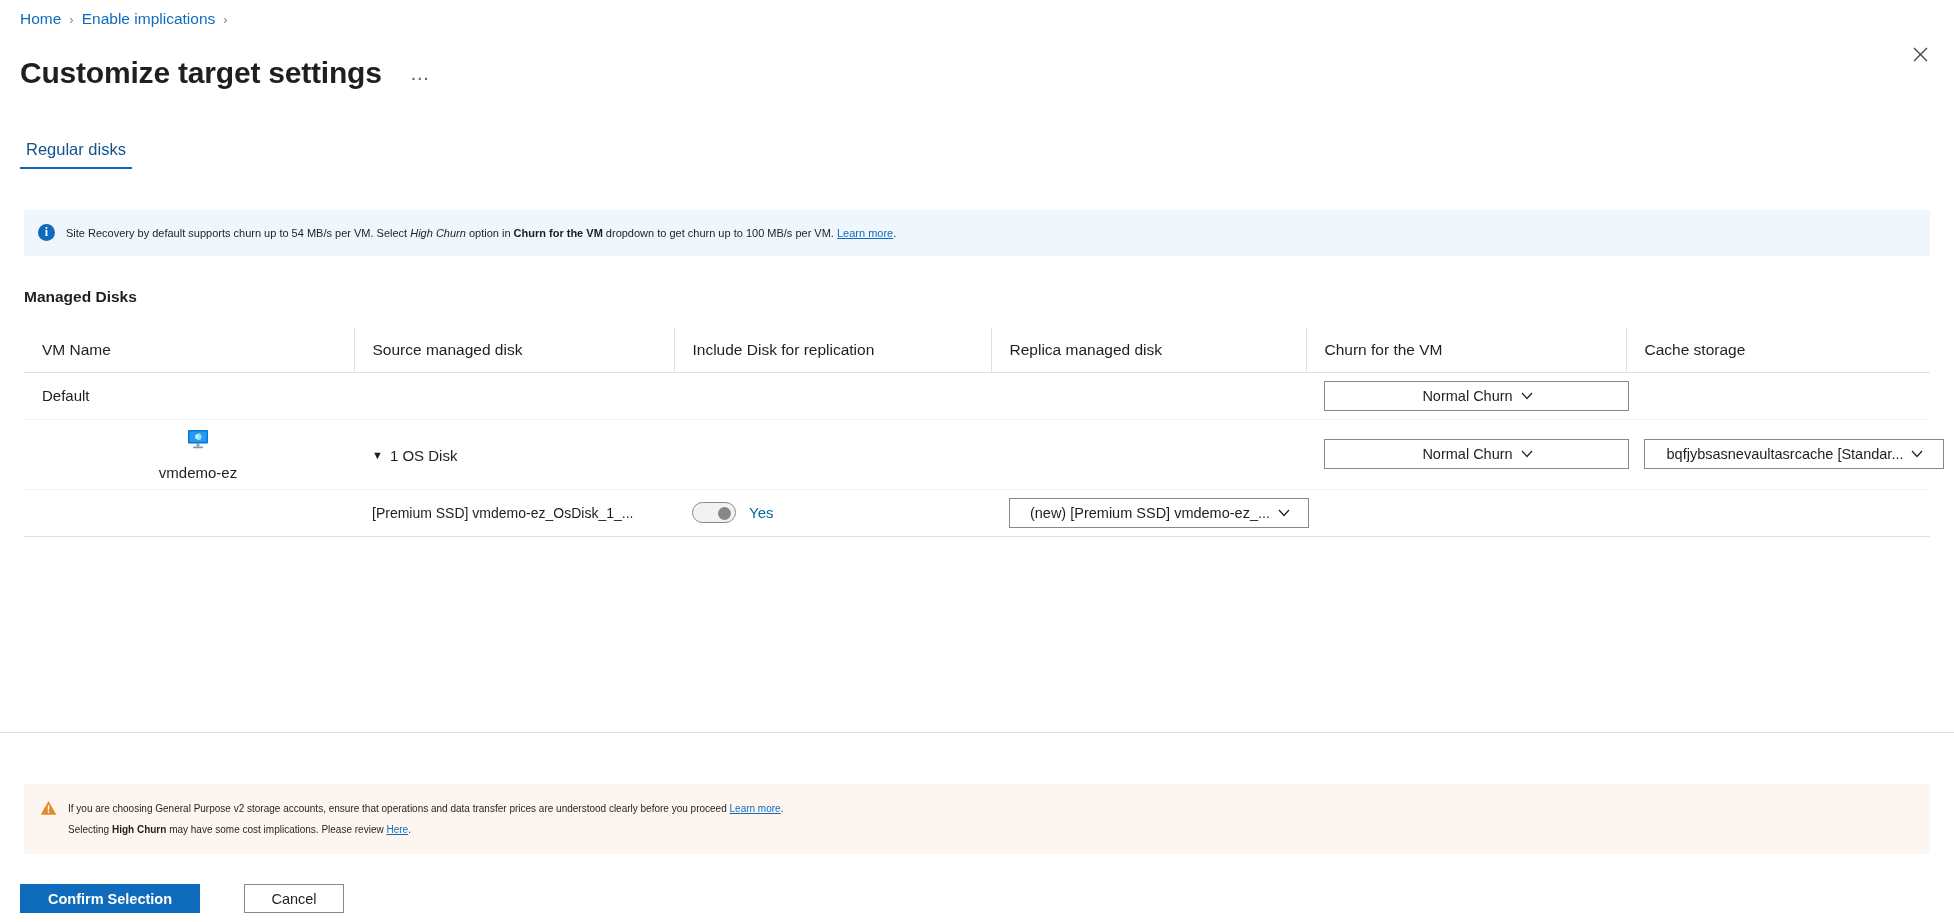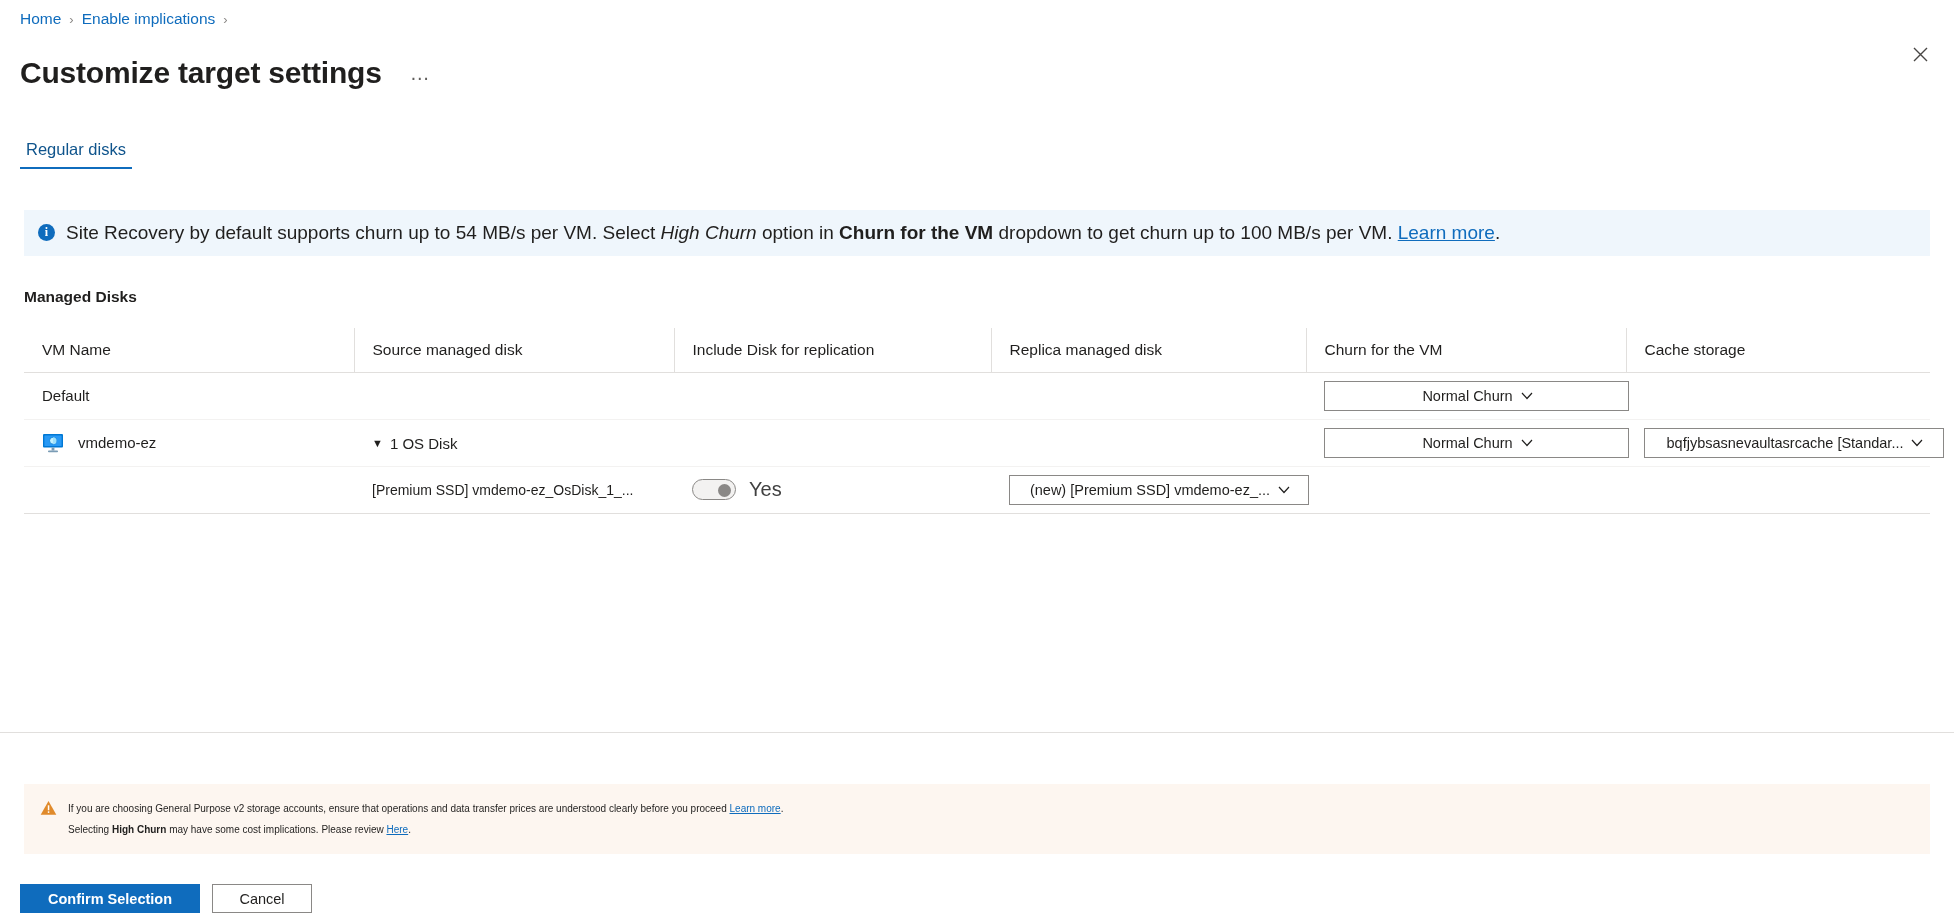--- a/index.html
+++ b/index.html
@@ -129,21 +129,21 @@
     color: #ffffff;
     font-size: 12px;
     font-weight: 700;
     font-family: "Liberation Serif", serif;
     display: flex;
     align-items: center;
     justify-content: center;
     margin-top: 1px;
   }
   .info-text {
-    font-size: 19px;
+    font-size: 11px;
     line-height: 20px;
     color: #201f1e;
     text-align: center;
   }
   .info-text .em { font-style: italic; }
   .info-text .strong { font-weight: 700; }
   .inline-link {
     color: #0f6cbd;
     text-decoration: underline;
     cursor: pointer;
@@ -197,20 +197,21 @@
   .col-src     { width: 320px; }
   .col-include { width: 317px; }
   .col-replica { width: 315px; }
   .col-churn   { width: 320px; }
   .col-cache   { width: 304px; }
 
   .vm-cell {
     display: flex;
     align-items: center;
     gap: 14px;
+    flex-direction: column;
   }
   .vm-icon { width: 22px; height: 20px; flex: 0 0 22px; }
   .vm-name { font-size: 15px; }
 
   .expander {
     display: inline-flex;
     align-items: center;
     gap: 7px;
     cursor: pointer;
     font-size: 15px;
@@ -247,21 +248,21 @@
     flex: 0 0 44px;
   }
   .toggle .knob {
     position: absolute;
     top: 3.5px;
     left: 25px;
     width: 13px; height: 13px;
     border-radius: 50%;
     background: #8a8886;
   }
-  .toggle-label { font-size: 20px; color: #404040; }
+  .toggle-label { font-size: 15px; color: #0369a1; }
 
   
   .select {
     display: flex;
     align-items: center;
     justify-content: center;
     height: 30px;
     border: 1px solid #8a8886;
     background: #ffffff;
     padding: 0 9px 0 11px;
@@ -338,20 +339,21 @@
     color: #ffffff;
     font-weight: 600;
     border-color: #0f6cbd;
     min-width: 180px;
   }
   .btn-secondary {
     background: #ffffff;
     color: #201f1e;
     border-color: #8a8886;
     min-width: 100px;
+    margin-left: 32px;
   }
 </style>
 </head>
 <body>
 
 <div class="page">
 
   <nav class="breadcrumb">
     <span class="crumb-link">Home</span>
     <span class="crumb-sep">›</span>

